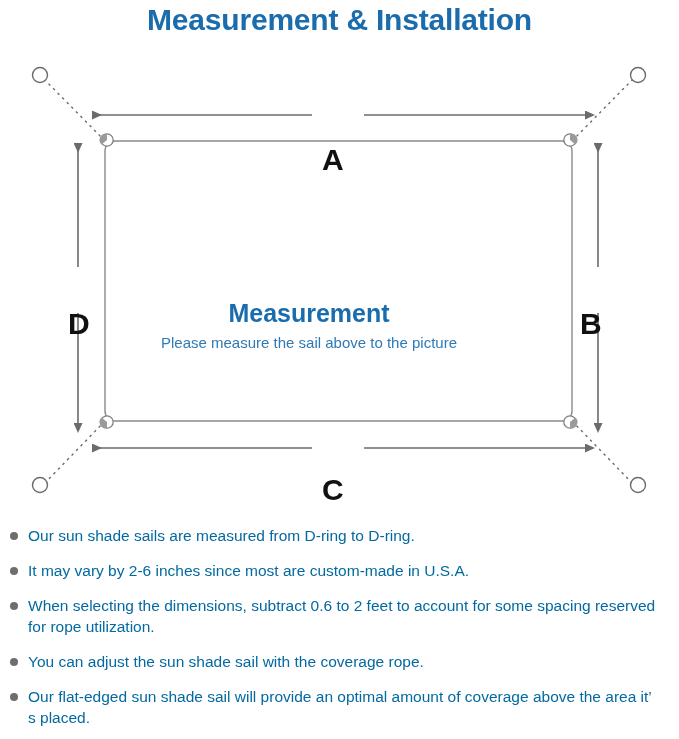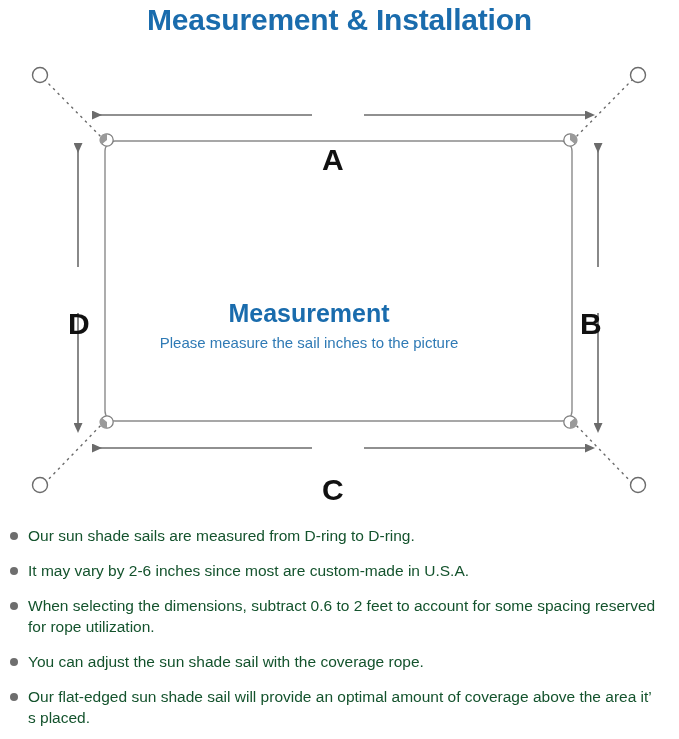--- a/index.html
+++ b/index.html
@@ -77,21 +77,21 @@
     position: absolute;
     left: 0;
     top: 525px;
     width: 679px;
   }
   .note-row {
     position: relative;
     padding-left: 28px;
     padding-right: 20px;
     margin-bottom: 14px;
-    color: #14532d;
+    color: #0369a1;
     font-size: 15.5px;
     line-height: 21px;
   }
   .note-bullet {
     position: absolute;
     left: 10px;
     top: 7px;
     width: 8px;
     height: 8px;
     border-radius: 50%;
@@ -154,21 +154,21 @@
 
   </svg>
 
   <div id="dim-a" class="dim-letter">A</div>
   <div id="dim-b" class="dim-letter">B</div>
   <div id="dim-c" class="dim-letter">C</div>
   <div id="dim-d" class="dim-letter">D</div>
 
   <div id="center-label">
     <span class="ml-main">Measurement</span>
-    <span class="ml-sub">Please measure the sail inches to the picture</span>
+    <span class="ml-sub">Please measure the sail above to the picture</span>
   </div>
 
 </div>
 
 <div id="notes">
   <div class="note-row">
     <span class="note-bullet"></span>
     <span>Our sun shade sails are measured from D-ring to D-ring.</span>
   </div>
   <div class="note-row">

